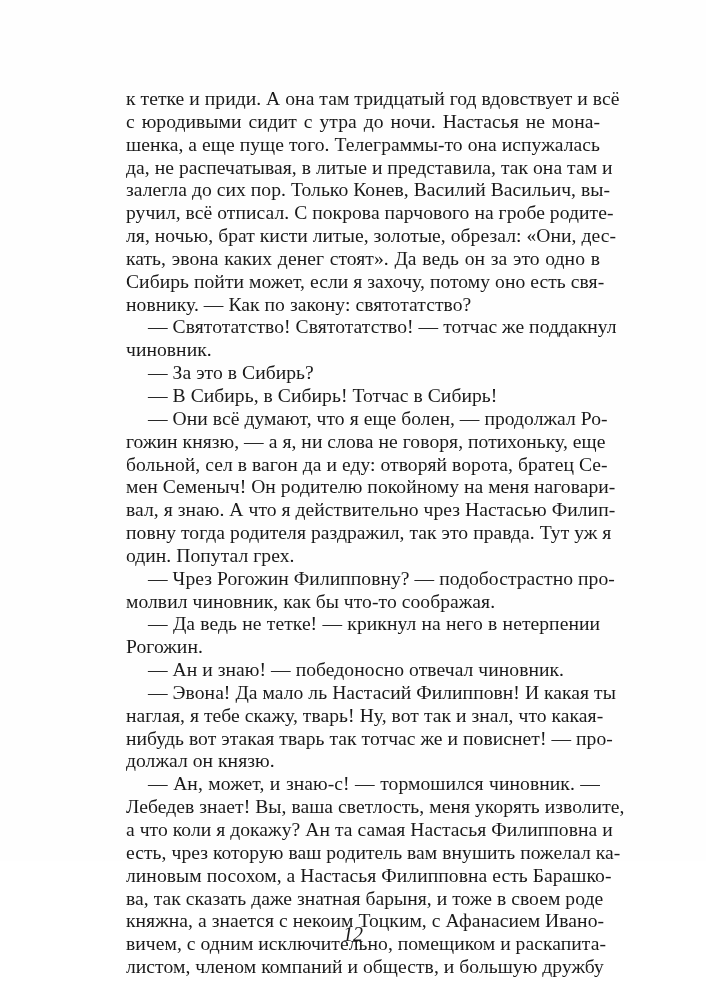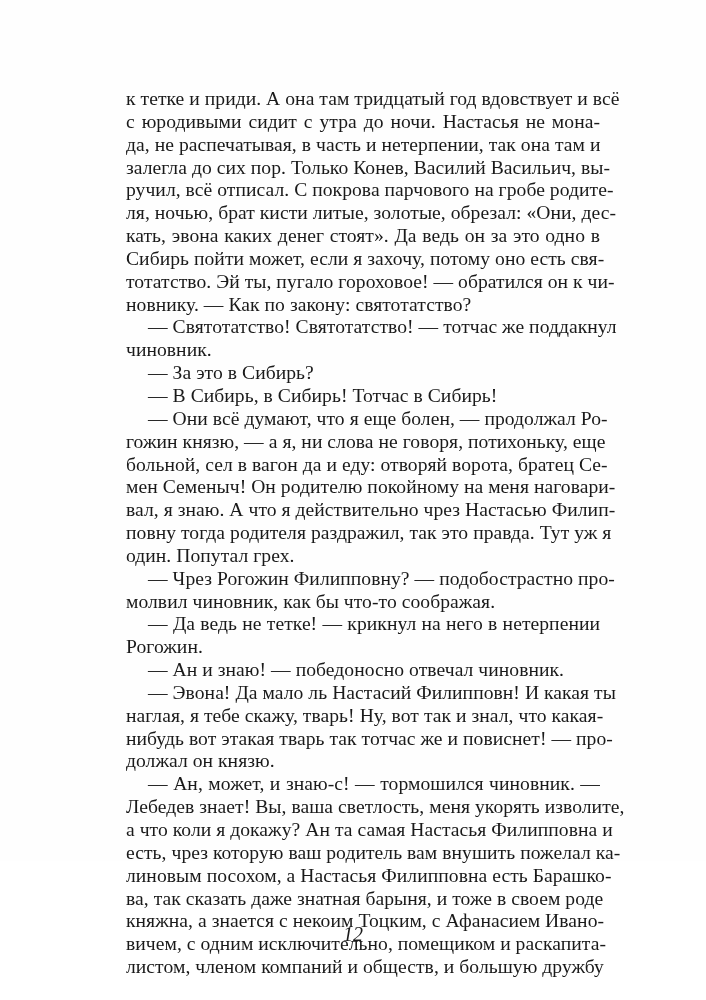--- a/index.html
+++ b/index.html
@@ -23,27 +23,27 @@
     font-style: italic; font-size: 20px; line-height: 24px;
   }
 </style>
 </head>
 <body>
 
 <div class="page">
   <div class="text-block" id="text-block">
       <span class="line">к тетке и приди. А она там тридцатый год вдовствует и всё</span>
       <span class="line">с юродивыми сидит с утра до ночи. Настасья не мона-</span>
-      <span class="line">да, не распечатывая, в часть и нетерпении, так она там и</span>
+      <span class="line">шенка, а еще пуще того. Телеграммы-то она испужалась</span>
+      <span class="line">да, не распечатывая, в литые и представила, так она там и</span>
       <span class="line">залегла до сих пор. Только Конев, Василий Васильич, вы-</span>
       <span class="line">ручил, всё отписал. С покрова парчового на гробе родите-</span>
       <span class="line">ля, ночью, брат кисти литые, золотые, обрезал: «Они, дес-</span>
       <span class="line">кать, эвона каких денег стоят». Да ведь он за это одно в</span>
       <span class="line">Сибирь пойти может, если я захочу, потому оно есть свя-</span>
-      <span class="line">тотатство. Эй ты, пугало гороховое! — обратился он к чи-</span>
       <span class="line last">новнику. — Как по закону: святотатство?</span>
       <span class="line indent">— Святотатство! Святотатство! — тотчас же поддакнул</span>
       <span class="line last">чиновник.</span>
       <span class="line indent last">— За это в Сибирь?</span>
       <span class="line indent last">— В Сибирь, в Сибирь! Тотчас в Сибирь!</span>
       <span class="line indent">— Они всё думают, что я еще болен, — продолжал Ро-</span>
       <span class="line">гожин князю, — а я, ни слова не говоря, потихоньку, еще</span>
       <span class="line">больной, сел в вагон да и еду: отворяй ворота, братец Се-</span>
       <span class="line">мен Семеныч! Он родителю покойному на меня наговари-</span>
       <span class="line">вал, я знаю. А что я действительно чрез Настасью Филип-</span>

